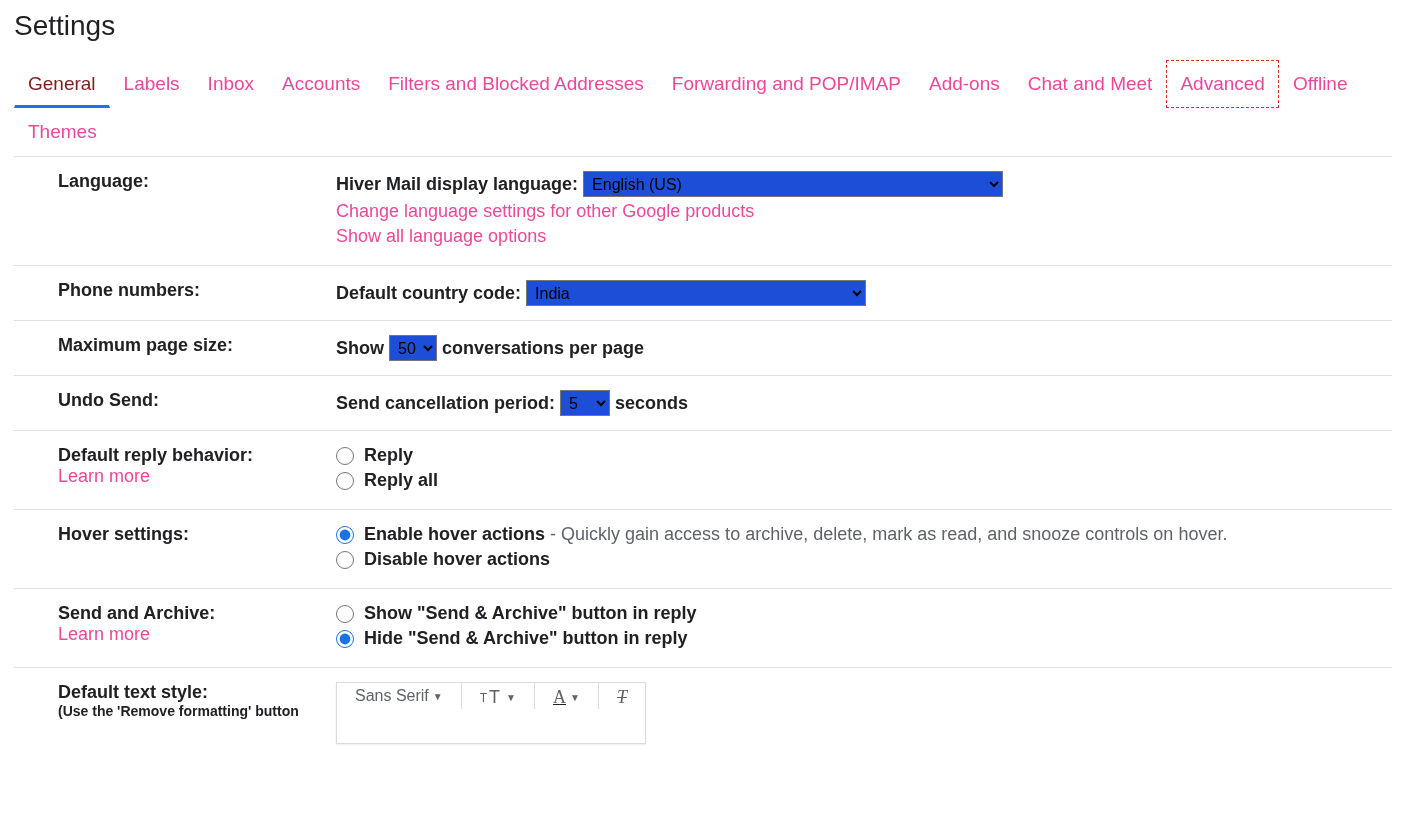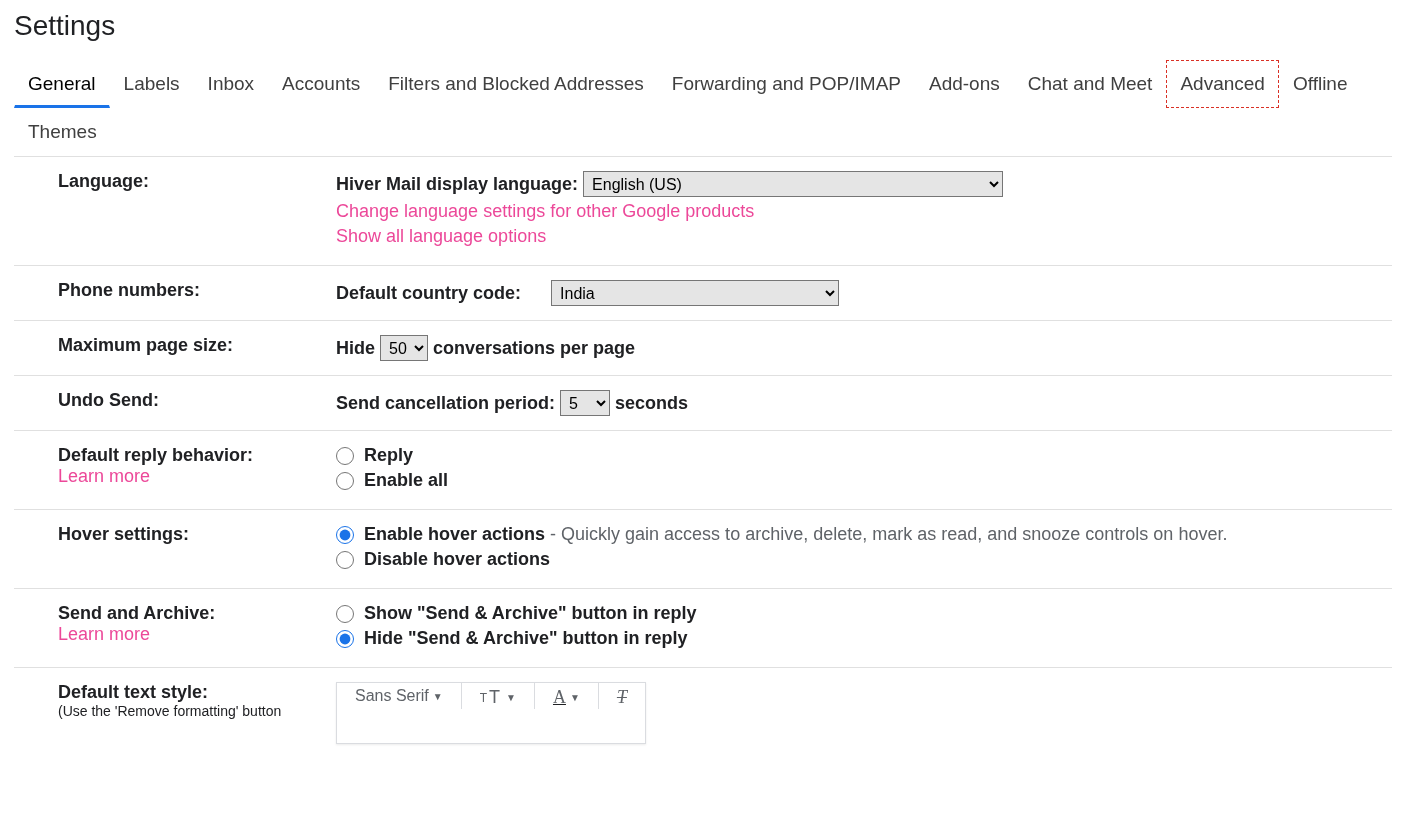--- a/index.html
+++ b/index.html
@@ -19,63 +19,63 @@
   }
   .tabs {
     display: flex;
     flex-wrap: wrap;
     gap: 0;
     border-bottom: 1px solid #e0e0e0;
     margin-bottom: 0;
   }
   .tab {
     padding: 12px 13px;
-    color: #404040;
+    color: #ec4899;
     cursor: pointer;
     font-size: 19px;
     border: 1px solid transparent;
     white-space: nowrap;
   }
   .tab.active {
-    color: #000000;
+    color: #7f1d1d;
     border-bottom: 3px solid #1a73e8;
     padding-bottom: 9px;
   }
   .tab.highlight {
     border: 1px dashed #d93025;
   }
   .section {
     display: flex;
     padding: 14px 0;
     border-bottom: 1px solid #e0e0e0;
     align-items: flex-start;
   }
   .section:first-of-type { border-top: none; padding-top: 22px; }
   .label-col {
     width: 278px;
     flex: 0 0 278px;
     padding-right: 10px;
     margin-left: 44px;
   }
   .label-col .strong { font-weight: 700; }
-  .label-col .note { font-size: 14px; color:#202124; }
+  .label-col .note { font-size: 14px; color:#202124;font-weight:bold; }
   .content-col { flex: 1; }
   .row-line { margin: 0 0 4px 0; }
   a.link { color: #ec4899; text-decoration: none; }
   .bold { font-weight: 700; }
   select {
     font-size: 16px;
     padding: 2px 4px;
     border: 1px solid #767676;
-    background: #e5e5e5;
+    background: #1d4ed8;
     height: 26px;
     vertical-align: baseline;
   }
   .sel-wide { width: 420px; }
-  .sel-med  { width: 288px; margin-left: 25px; }
+  .sel-med  { width: 340px; }
   .sel-small{ width: 48px; }
   .sel-tiny { width: 50px; }
   .radio-row {
     display: flex;
     align-items: center;
     gap: 10px;
     margin-bottom: 4px;
   }
   input[type=radio]{
     width: 18px; height:18px;
@@ -146,21 +146,21 @@
       <option>India</option>
     </select>
   </div>
 </div>
 
 <div class="section">
   <div class="label-col">
     <span class="strong">Maximum page size:</span>
   </div>
   <div class="content-col">
-    <span class="bold">Hide</span>
+    <span class="bold">Show</span>
     <select class="sel-small">
       <option>50</option>
     </select>
     <span class="bold">conversations per page</span>
   </div>
 </div>
 
 <div class="section">
   <div class="label-col">
     <span class="strong">Undo Send:</span>
@@ -179,21 +179,21 @@
     <div class="strong">Default reply behavior:</div>
     <a href="#" class="link">Learn more</a>
   </div>
   <div class="content-col">
     <div class="radio-row">
       <input type="radio" name="reply" style="">
       <span class="bold">Reply</span>
     </div>
     <div class="radio-row">
       <input type="radio" name="reply" style="">
-      <span class="bold">Enable all</span>
+      <span class="bold">Reply all</span>
     </div>
   </div>
 </div>
 
 <div class="section">
   <div class="label-col">
     <span class="strong">Hover settings:</span>
   </div>
   <div class="content-col">
     <div class="radio-row">

